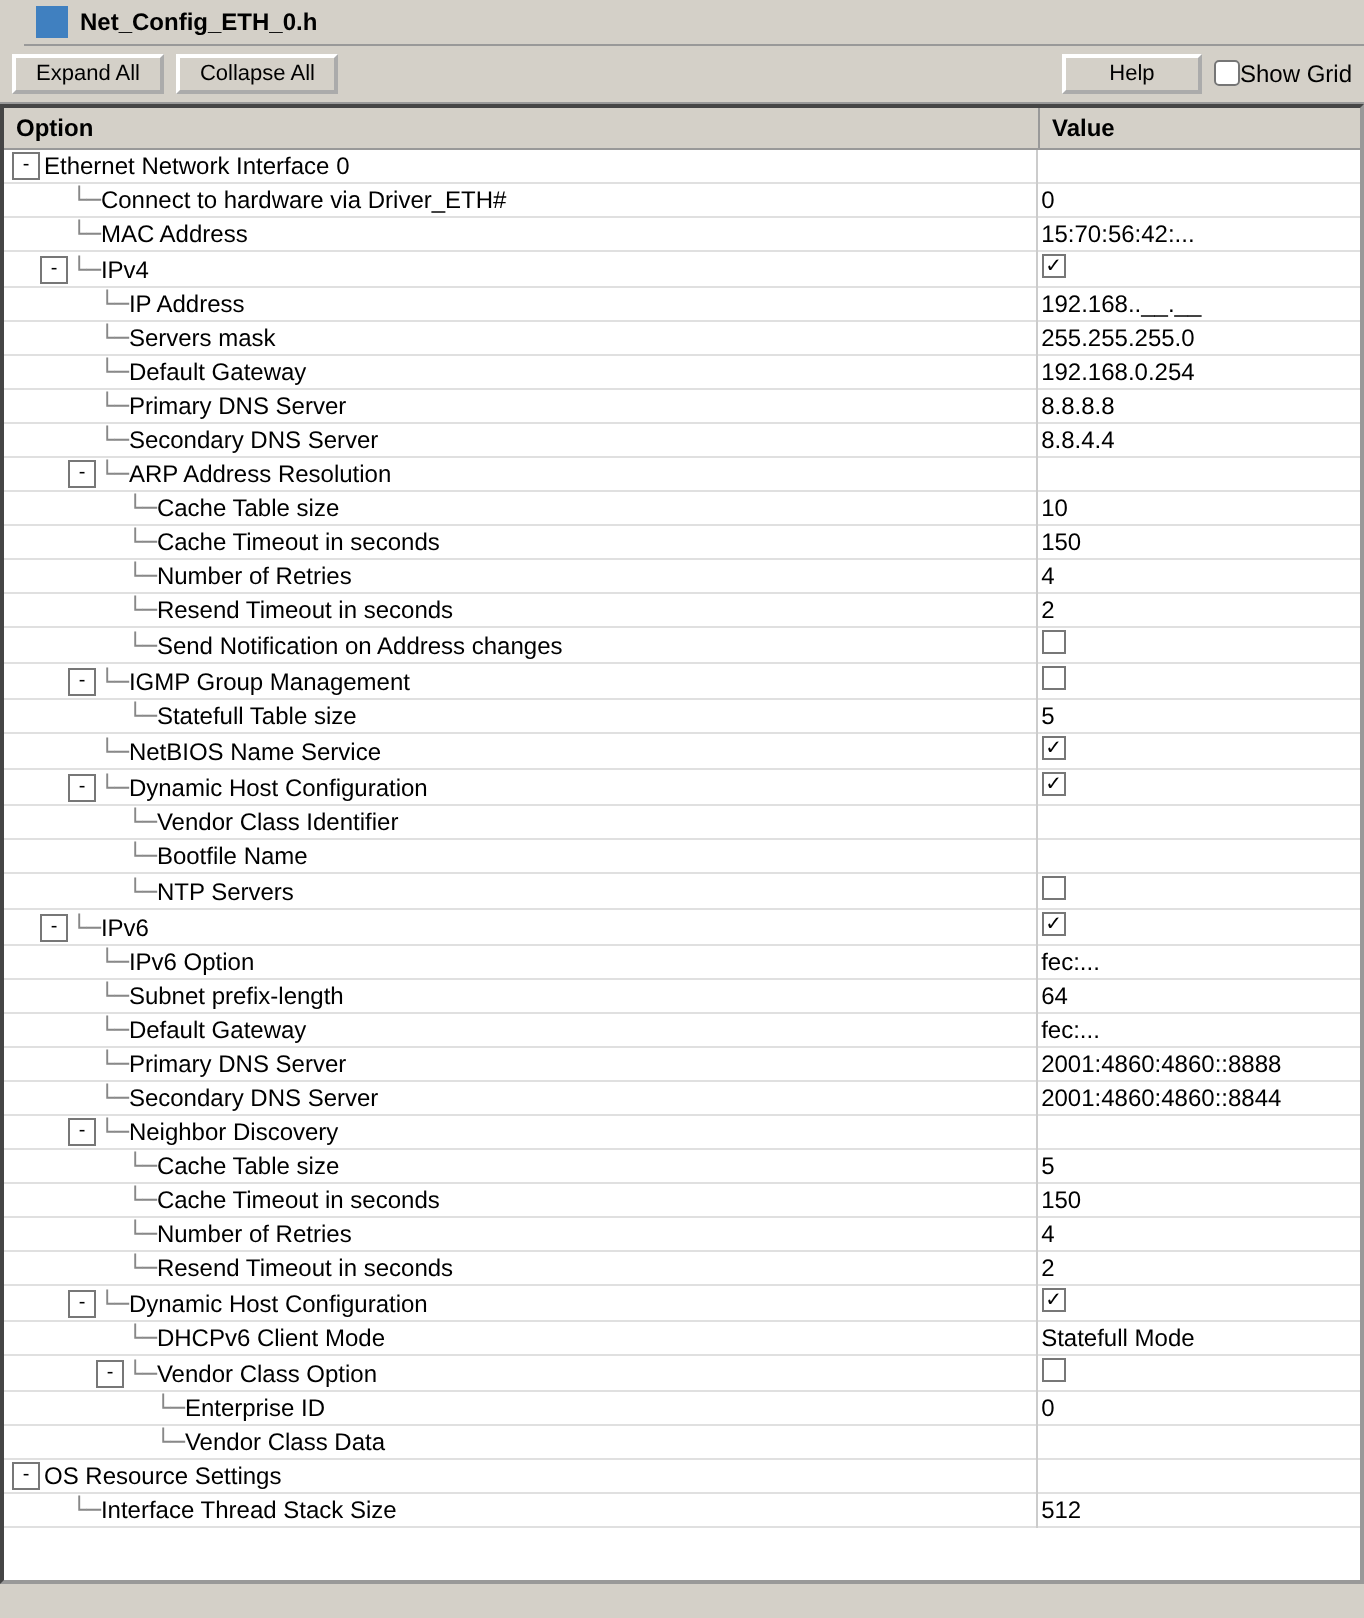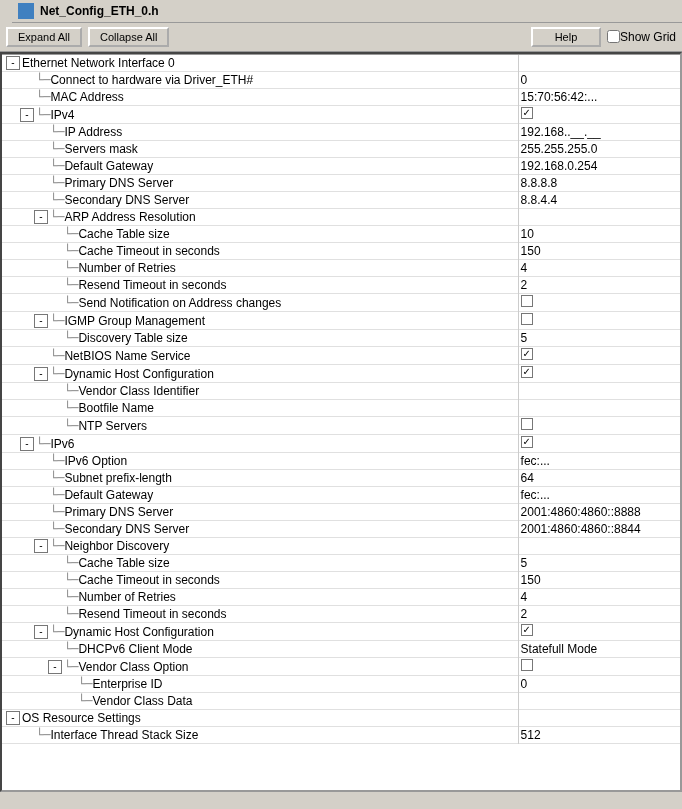--- a/index.html
+++ b/index.html
@@ -156,20 +156,22 @@
   <div class="toolbar-spacer"></div>
   <button class="toolbar-btn">Help</button>
   <label class="show-grid-label">
     <input type="checkbox" style="">
     <span>Show Grid</span>
   </label>
 </div>
 
 <div class="main-content">
   <div class="header-row">
+    <div class="header-option">Option</div>
+    <div class="header-value">Value</div>
   </div>
   <table class="tree-table" id="tree-table">
     <tbody id="tree-body">
     <tr>
           <td class="td-option">
             <div class="node-label indent0">
               <span class="expand-icon">-</span>
               <span class="tree-line"></span>
               <span>Ethernet Network Interface 0</span>
             </div>
@@ -324,21 +326,21 @@
               <span>IGMP Group Management</span>
             </div>
           </td>
           <td class="td-value"><span class="checkbox-val"></span></td>
         </tr>
         <tr>
           <td class="td-option">
             <div class="node-label indent3">
               <span style="display: inline-block; width: 16px;"></span>
               <span class="tree-line">└─</span>
-              <span>Discovery Table size</span>
+              <span>Statefull Table size</span>
             </div>
           </td>
           <td class="td-value">5</td>
         </tr>
         <tr>
           <td class="td-option">
             <div class="node-label indent2">
               <span style="display: inline-block; width: 16px;"></span>
               <span class="tree-line">└─</span>
               <span>NetBIOS Name Service</span>

